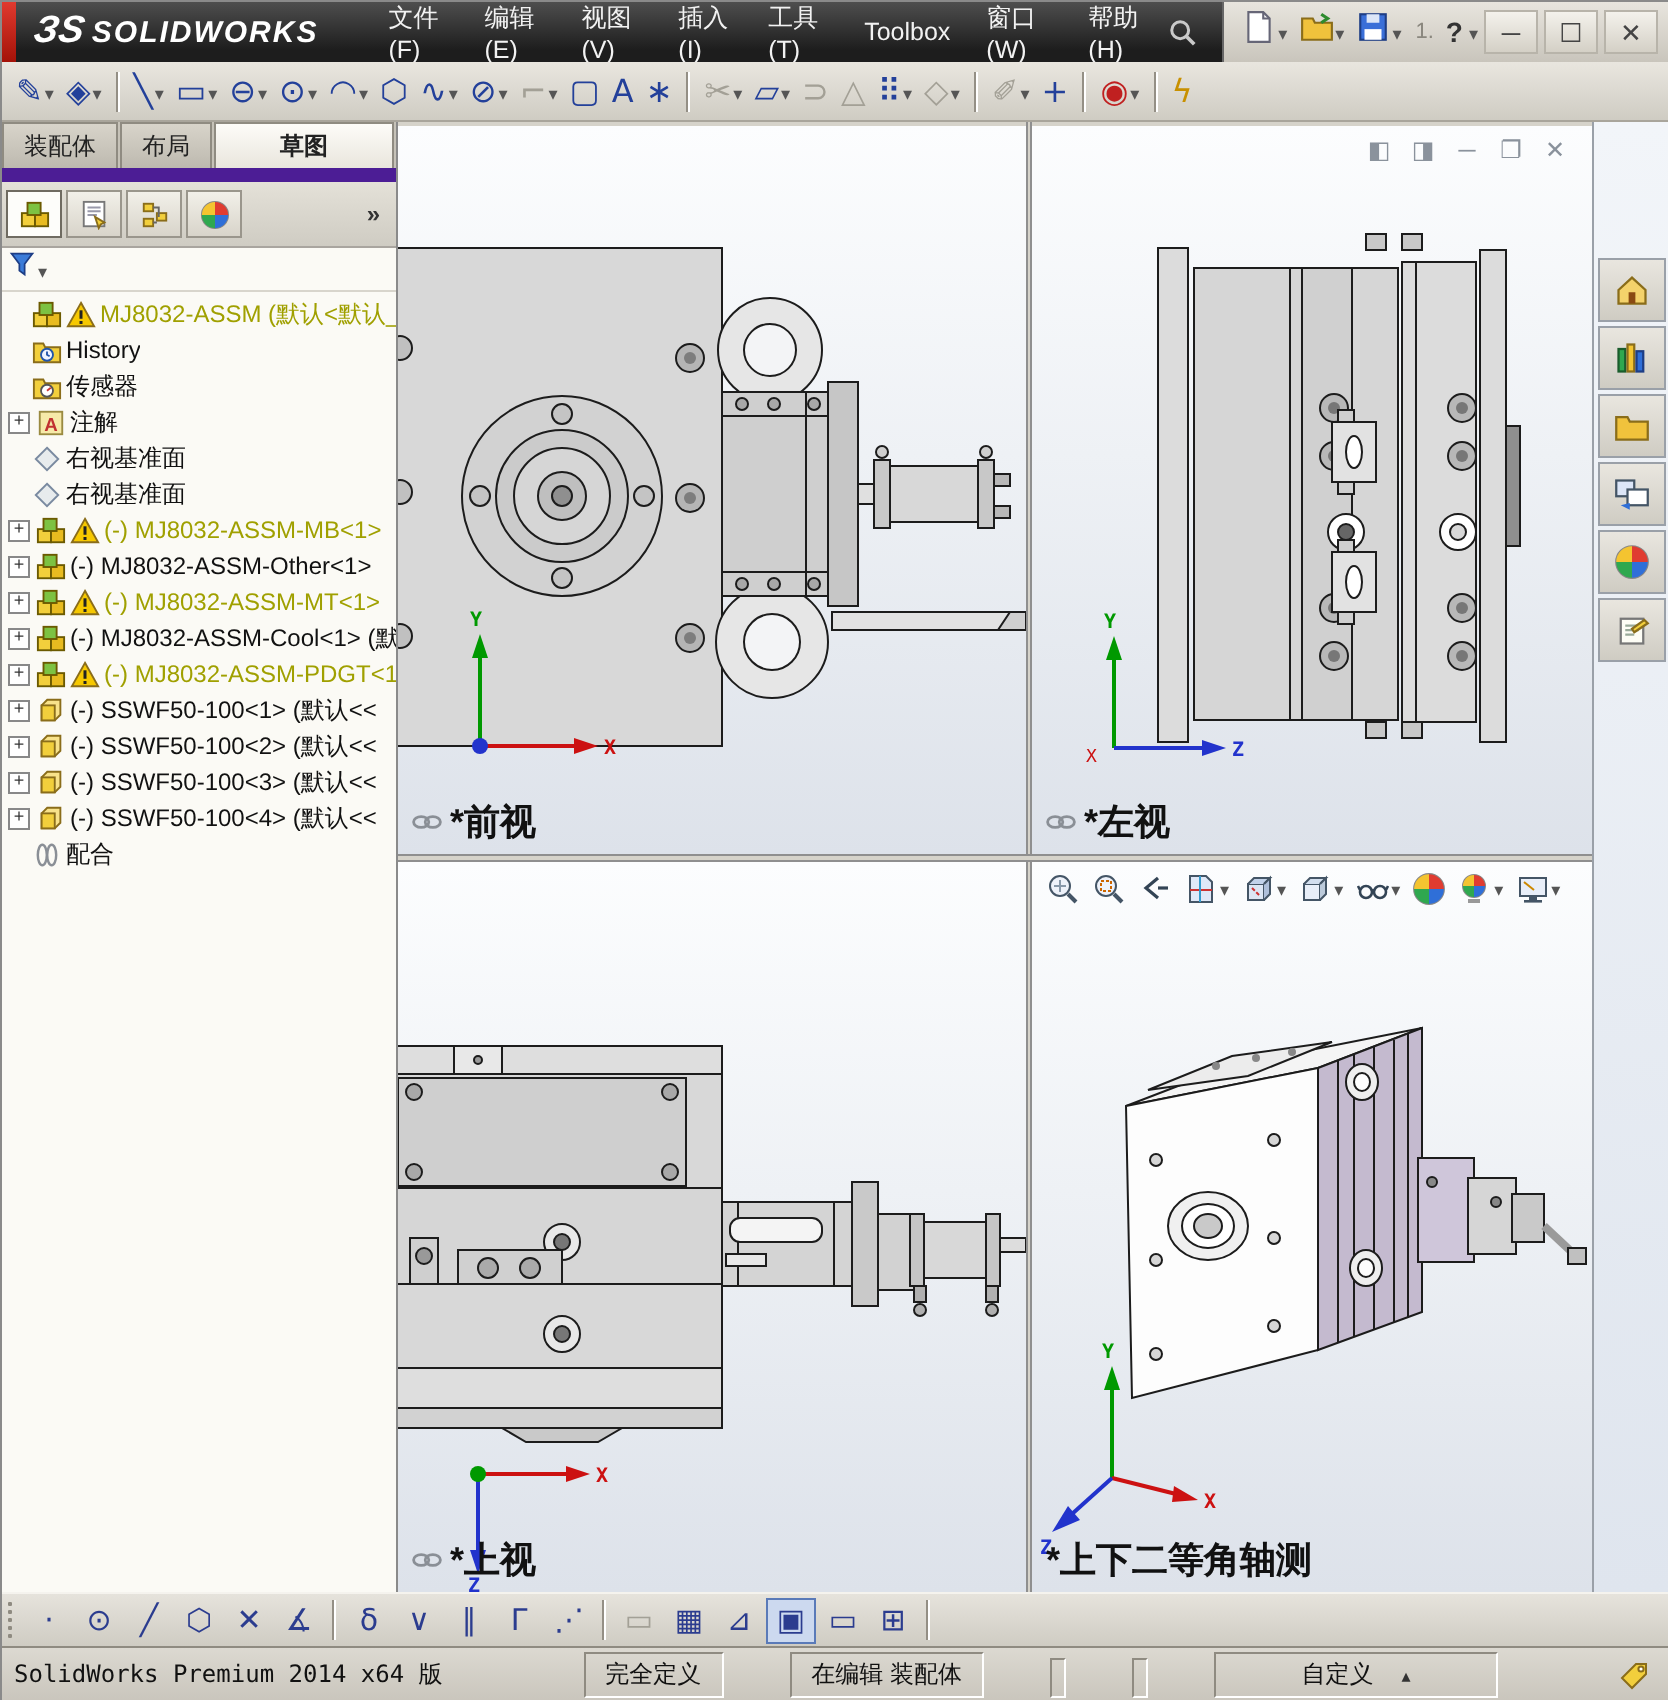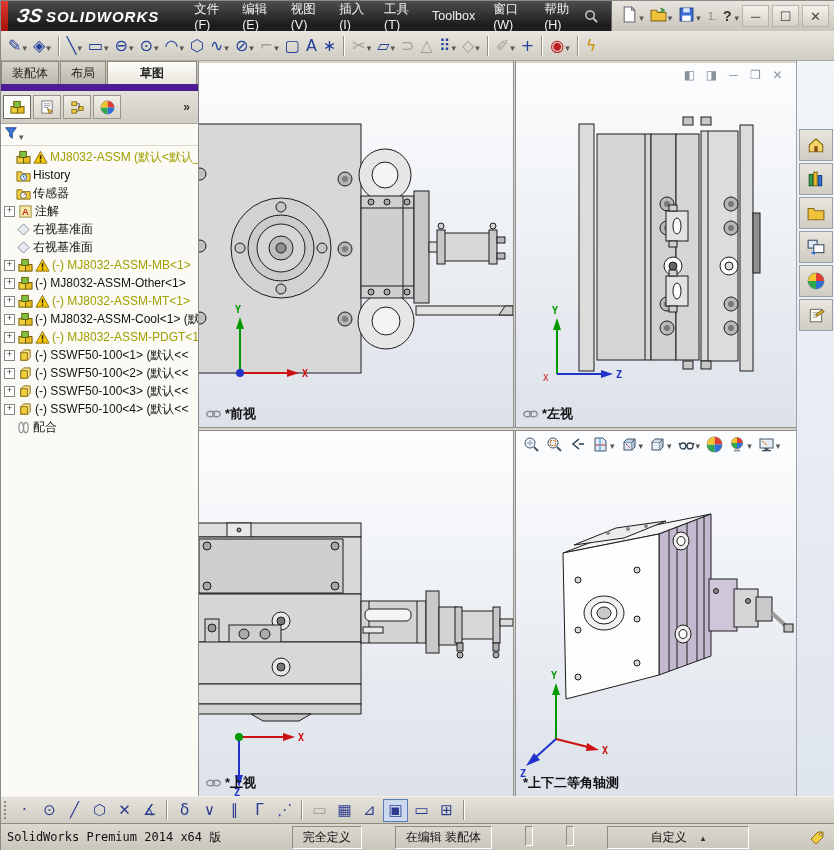--- a/index.html
+++ b/index.html
@@ -61,21 +61,21 @@
   .graphics{position:absolute;left:198px;top:0;width:597px;height:735px;background:#b8bcc4;}
   .vp{position:absolute;background:linear-gradient(180deg,#fcfdfe 0%,#eef1f5 45%,#dde2ea 100%);overflow:hidden;}
   #vp-tl{left:0;top:2px;width:314px;height:364px;}
   #vp-tr{left:317px;top:2px;width:280px;height:364px;}
   #vp-bl{left:0;top:370px;width:314px;height:365px;}
   #vp-br{left:317px;top:370px;width:280px;height:365px;}
   .vsplit{position:absolute;left:314px;top:0;width:3px;height:735px;background:#d6d3ca;border-left:1px solid #8f8f8f;border-right:1px solid #8f8f8f;box-sizing:border-box;}
   .hsplit{position:absolute;left:0;top:366px;width:597px;height:4px;background:#d6d3ca;border-top:1px solid #8f8f8f;border-bottom:1px solid #8f8f8f;box-sizing:border-box;}
   .topline{position:absolute;left:0;top:0;width:597px;height:2px;background:#d6d3ca;}
   .vp svg.draw{position:absolute;left:0;top:0;}
-  .vp-label{position:absolute;left:7px;bottom:4px;display:flex;align-items:center;font-weight:bold;font-size:13px;color:#111;}
+  .vp-label{position:absolute;left:7px;bottom:4px;display:flex;align-items:center;font-weight:bold;font-size:18px;color:#111;}
   .vp-label .chain{margin-right:4px;display:flex;}
   .docctl{position:absolute;right:10px;top:6px;display:flex;z-index:5;}
   .dbtn{width:17px;height:15px;display:flex;align-items:center;justify-content:center;color:#8a929c;font-size:12px;margin-left:5px;}
   .hud{position:absolute;left:4px;top:3px;display:flex;align-items:center;z-index:4;}
   .hudbtn{display:flex;align-items:center;margin:0 2px;padding:1px;}
   .hudbtn svg{width:17px;height:17px;}
 
   
   .taskpane{position:absolute;left:795px;top:0;width:39px;height:735px;background:linear-gradient(180deg,#f2f5f9,#dfe5ee);border-left:1px solid #9aa0a8;box-sizing:border-box;}
   .tpbtn{width:32px;height:30px;margin:2px auto;border:1px solid #9aa0a8;background:linear-gradient(180deg,#e9e6df,#cfccc3);display:flex;align-items:center;justify-content:center;}
@@ -86,21 +86,21 @@
   .bottombar{position:absolute;left:0;top:795px;width:834px;height:27px;background:linear-gradient(180deg,#e6e3dc,#cfccc3);border-top:1px solid #f5f3ee;display:flex;align-items:center;padding-left:2px;box-sizing:border-box;}
   .grip{width:5px;height:20px;margin-right:4px;background-image:radial-gradient(circle,#8f8b81 1px,transparent 1.2px);background-size:4px 4px;}
   .bbtn{display:flex;align-items:center;justify-content:center;width:23px;height:21px;margin:0 1px;}
   .bbtn .g{font-size:15px;color:#2b3c8f;font-family:"DejaVu Sans",sans-serif;}
   .bbtn.dis .g{color:#a3a096;}
   .bbtn.active{border:1px solid #5a7ab8;background:#ccd9ef;}
 
   
   .statusbar{position:absolute;left:0;top:822px;width:834px;height:28px;background:linear-gradient(180deg,#dcd9d1,#c9c5bc);border-top:1px solid #8f8b81;display:flex;align-items:center;font-size:12px;box-sizing:border-box;padding:0 4px;}
   .status-left{font-family:"DejaVu Sans Mono",monospace;color:#111;margin-left:2px;}
-  .segs{margin-left:auto;display:flex;align-items:flex-start;gap:29px;}
+  .segs{margin-left:auto;display:flex;align-items:flex-end;gap:29px;}
   .seg{border:1px solid;border-color:#8f8b81 #fff #fff #8f8b81;padding:2px 10px;margin-left:4px;color:#111;white-space:nowrap;}
   .seg.empty{width:6px;padding:2px 0;height:14px;}
   .seg.custom{min-width:120px;text-align:center;}
   .seg .uparrow{font-size:9px;color:#333;margin-left:14px;}
   .tagwrap{margin:0 6px 0 60px;display:flex;}
   .tagwrap svg{width:16px;height:16px;}
 </style>
 </head>
 <body>
 

